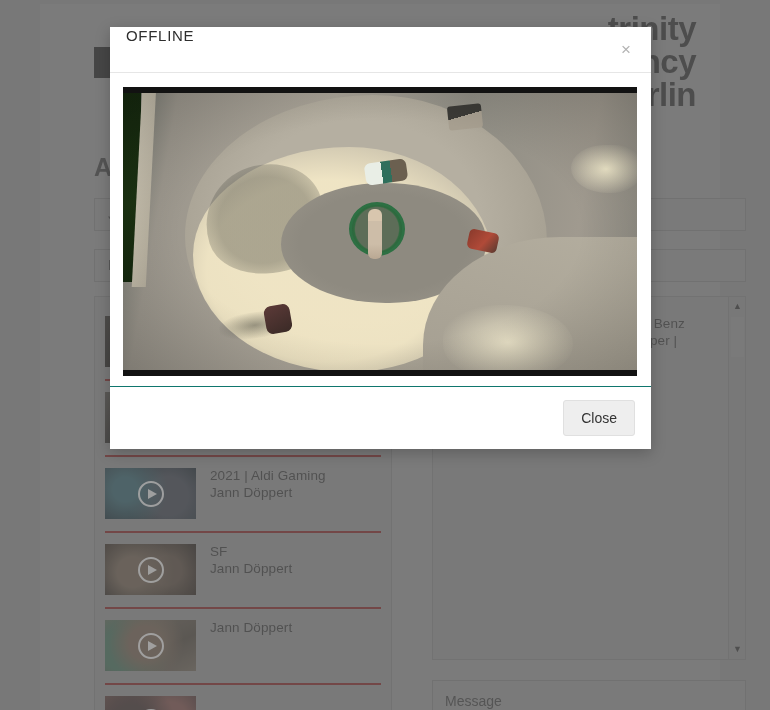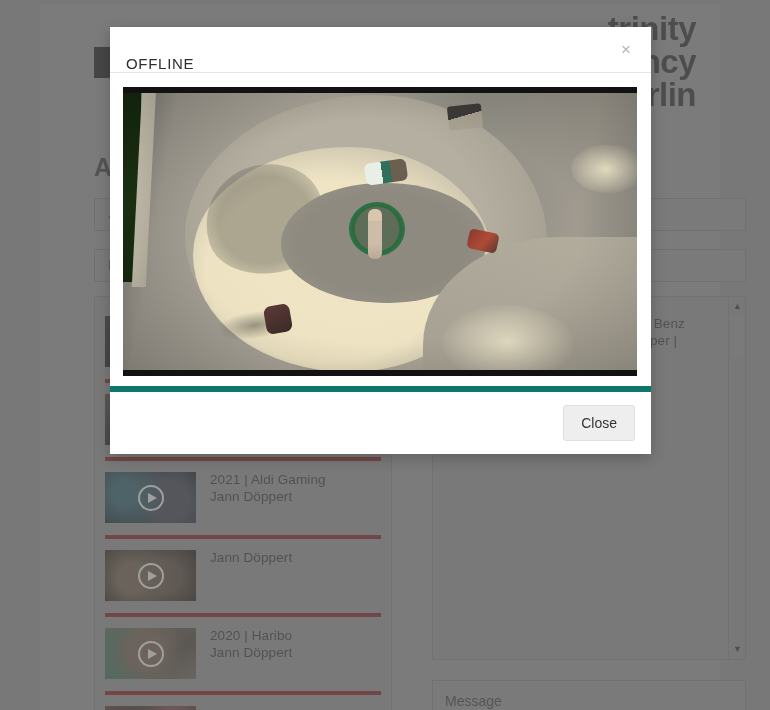--- a/index.html
+++ b/index.html
@@ -85,21 +85,21 @@
   #panel-right { left: 392px; top: 292px; width: 314px; height: 364px; }
 
   .panel-inner { position: absolute; inset: 0; padding: 8px 10px 0 10px; }
   #panel-right .panel-inner { padding-right: 24px; }
 
   .list-item {
     display: flex;
     align-items: flex-start;
     gap: 14px;
     padding: 11px 0 12px 0;
-    border-bottom: 4px solid #7f1d1d;
+    border-bottom: 2px solid #7f1d1d;
   }
   .list-item:last-child { border-bottom: none; }
 
   .thumb {
     position: relative;
     flex: 0 0 auto;
     width: 91px; height: 51px;
     background: #4a4a46;
     overflow: hidden;
   }
@@ -201,21 +201,21 @@
     left: 110px; top: 27px;
     width: 541px;
     background: #ffffff;
     box-shadow: 0 4px 14px rgba(0,0,0,0.22);
   }
   .modal-header {
     position: relative;
     height: 46px;
     border-bottom: 1px solid #e6e6e6;
     display: flex;
-    align-items: flex-end;
+    align-items: flex-start;
     padding: 0 16px;
   }
   .modal-title {
     color: #2e2e2e;
     font-size: 15px;
     letter-spacing: 0.7px;
   }
   .modal-close {
     position: absolute;
     right: 14px; top: 50%;
@@ -324,21 +324,21 @@
     position: absolute; inset: 0;
     background: radial-gradient(ellipse at 50% 50%, rgba(0,0,0,0) 55%, rgba(0,0,0,0.20) 100%);
   }
   .bar-top, .bar-bottom {
     position: absolute; left: 0; width: 100%; height: 6px; background: #121212;
   }
   .bar-top { top: 0; }
   .bar-bottom { bottom: 0; }
 
   .modal-footer {
-    border-top: 6px solid #0f766e;
+    border-top: 1px solid #0f766e;
     padding: 13px 16px;
     display: flex;
     justify-content: flex-end;
   }
   .close-btn {
     background: #eeeeee;
     border: 1px solid #e0e0e0;
     color: #333333;
     font-size: 14px;
     line-height: 18px;
@@ -394,30 +394,30 @@
                 <div>2021 | Aldi Gaming</div>
                 <div>Jann Döppert</div>
               </div>
             </div>
             <div class="list-item">
               <div class="thumb">
                 <div class="img t-snick"></div>
                 <div class="play"></div>
               </div>
               <div class="meta">
+                <div>SF</div>
                 <div>Jann Döppert</div>
               </div>
             </div>
             <div class="list-item">
               <div class="thumb">
                 <div class="img t-haribo"></div>
                 <div class="play"></div>
               </div>
               <div class="meta">
-                <div>2020 | Haribo</div>
                 <div>Jann Döppert</div>
               </div>
             </div>
             <div class="list-item">
               <div class="thumb">
                 <div class="img t-milka"></div>
                 <div class="play"></div>
               </div>
             </div>
           </div>

